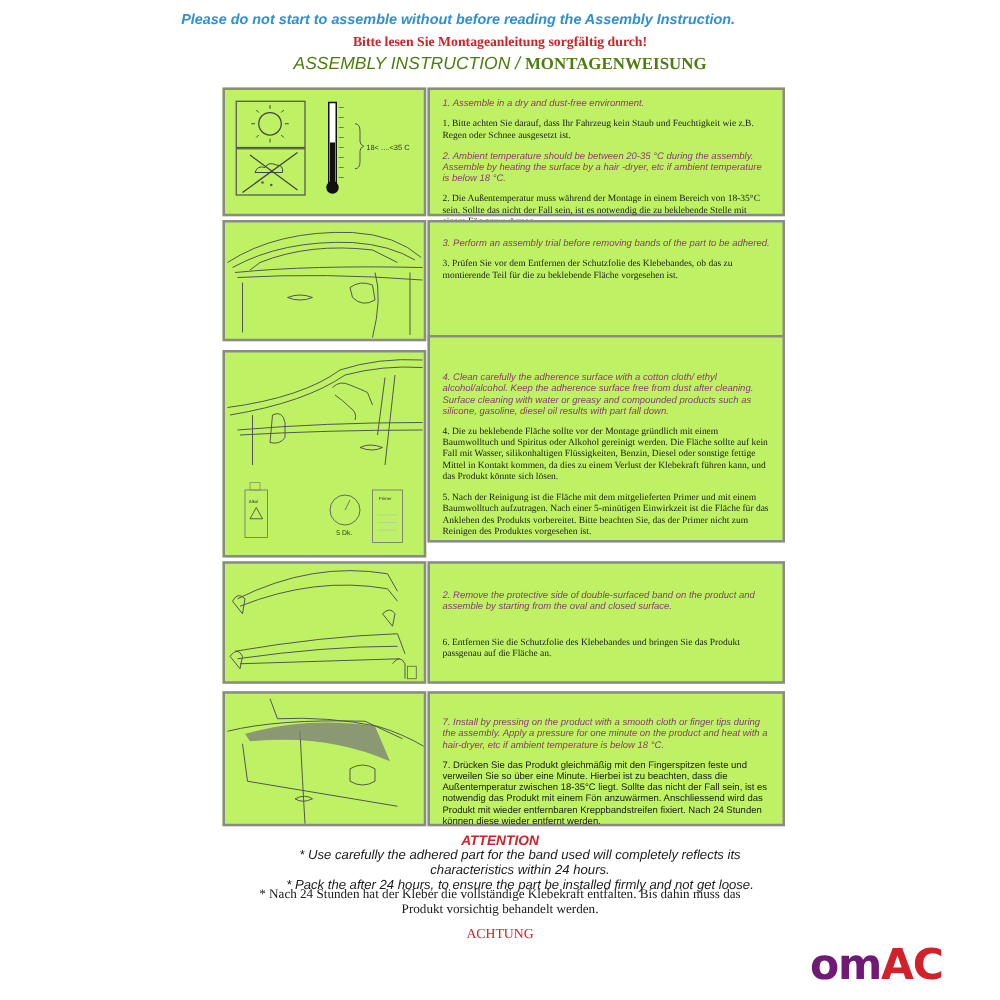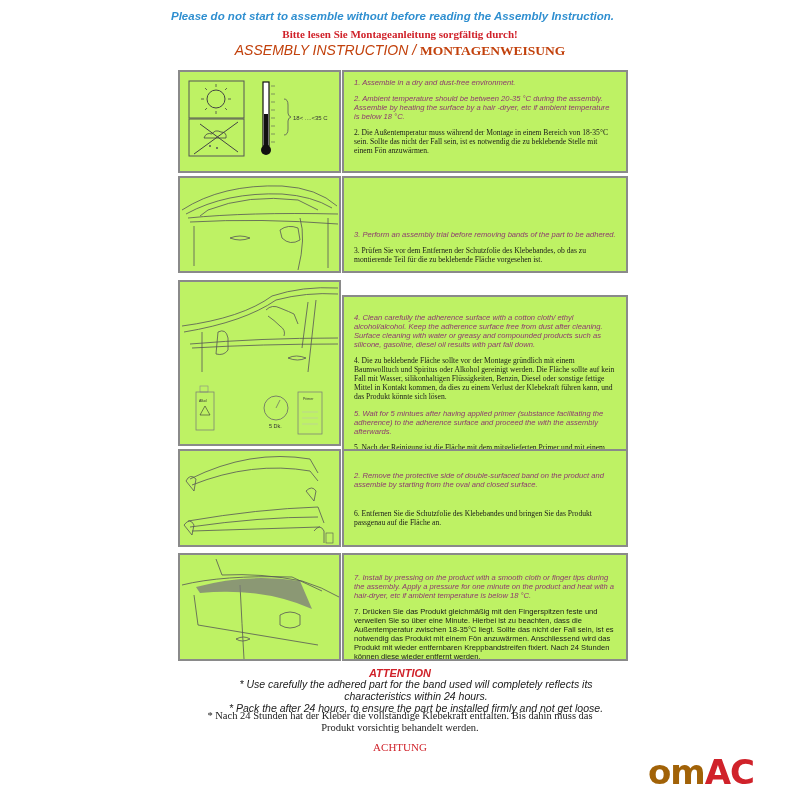--- a/index.html
+++ b/index.html
@@ -1,39 +1,39 @@
 <!DOCTYPE html>
 <html><head>
 <meta charset="utf-8">
 <style>
   html, body { margin: 0; padding: 0; background: #ffffff; }
   body { width: 800px; height: 800px; position: relative; overflow: hidden; font-family: "Liberation Sans", sans-serif; color: #1a1a1a; }
-  .hdr-en { position: absolute; top: 10px; left: 0; width: 733px; text-align: center; font-family: "Liberation Sans", sans-serif; font-style: italic; font-weight: bold; font-size: 11.5px; color: #2f8fd0; padding-left: 26px; }
+  .hdr-en { position: absolute; top: 10px; left: 0; width: 733px; text-align: center; font-family: "Liberation Sans", sans-serif; font-style: italic; font-weight: bold; font-size: 11.5px; color: #2f8fd0; }
   .hdr-de { position: absolute; top: 28px; left: 0; width: 800px; text-align: center; font-family: "Liberation Serif", serif; font-weight: bold; font-size: 11px; color: #d0222a; }
-  .hdr-title { position: absolute; top: 42px; left: 0; width: 800px; text-align: center; font-size: 14px; color: #c2410c; }
+  .hdr-title { position: absolute; top: 42px; left: 0; width: 800px; text-align: center; font-size: 14px; color: #4d7c0f; }
   .hdr-title .en { font-family: "Liberation Sans", sans-serif; font-style: italic; }
   .hdr-title .de { font-family: "Liberation Serif", serif; font-weight: bold; font-size: 13.5px; }
 
   .box { position: absolute; border: 2px solid #8a8a8a; box-sizing: border-box; background: #bef264; }
   .fig { left: 178px; width: 163px; }
   .txt { left: 342px; width: 286px; padding: 6px 10px 4px 10px; }
   .en-step { font-family: "Liberation Sans", sans-serif; font-style: italic; font-size: 7.6px; line-height: 9px; color: #8c3b6e; margin: 0 0 7px 0; }
   .de-step { font-family: "Liberation Serif", serif; font-size: 7.6px; line-height: 9px; color: #1a1a1a; margin: 0 0 8px 0; }
   .de-step.sans { font-family: "Liberation Sans", sans-serif; }
   svg { display: block; }
 
   .att { position: absolute; left: 0; width: 800px; text-align: center; }
   .att-title { top: 667px; font-family: "Liberation Sans", sans-serif; font-style: italic; font-weight: bold; font-size: 11px; color: #d0222a; }
   .att-lines { top: 678px; font-family: "Liberation Sans", sans-serif; font-style: italic; font-size: 10.5px; line-height: 12px; color: #1a1a1a; padding-left: 16px; }
   .ach-title { top: 741px; font-family: "Liberation Serif", serif; font-weight: normal; font-size: 11px; color: #d0222a; }
   .ach-lines { top: 710px; font-family: "Liberation Serif", serif; font-size: 10.5px; line-height: 12px; color: #1a1a1a; }
   .att-lines div, .ach-lines div { white-space: pre-line; }
 
   .logo { position: absolute; left: 648px; top: 752px; font-family: "DejaVu Sans", sans-serif; font-weight: bold; font-size: 34px; letter-spacing: -1px; line-height: 40px; }
-  .logo .o { color: #a16207; }
+  .logo .o { color: #701a75; }
   .logo .a { color: #d0222a; }
 </style>
 </head>
 <body>
 
 <div class="hdr-en">Please do not start to assemble without before reading the Assembly Instruction.</div>
 <div class="hdr-de">Bitte lesen Sie Montageanleitung sorgfältig durch!</div>
 <div class="hdr-title">
   <span class="en">ASSEMBLY INSTRUCTION /</span>
   <span class="de">MONTAGENWEISUNG</span>
@@ -77,41 +77,42 @@
         <line x1="91" y1="62" x2="95" y2="62"></line>
           <line x1="91" y1="70" x2="95" y2="70"></line>
       </g>
       <path d="M104 27 q4 0 4 6 v8 q0 3 3 4 q-3 1-3 4 v8 q0 6-4 6" fill="none" stroke="#555" stroke-width="0.8"></path>
       <text x="113" y="48" font-size="6" fill="#333" font-family="Liberation Sans, sans-serif">18&lt; ....&lt;35 C</text>
     </g>
   </svg>
 </div>
 <div class="box txt" style="top:70px;height:103px;">
   <p class="en-step">1. Assemble in a dry and dust-free environment.</p>
+  <p class="de-step">1. Bitte achten Sie darauf, dass Ihr Fahrzeug kein Staub und Feuchtigkeit wie z.B. Regen oder Schnee ausgesetzt ist.</p>
   <p class="en-step">2. Ambient temperature should be between 20-35 °C during the assembly. Assemble by heating the surface by a hair -dryer, etc if ambient temperature is below 18 °C.</p>
   <p class="de-step">2. Die Außentemperatur muss während der Montage in einem Bereich von 18-35°C sein. Sollte das nicht der Fall sein, ist es notwendig die zu beklebende Stelle mit einem Fön anzuwärmen.</p>
 </div>
 
 <div class="box fig" style="top:176px;height:97px;">
   <svg width="159" height="93" viewBox="0 0 159 93">
     <g fill="none" stroke="#555" stroke-width="0.8">
       <path d="M2 32 q40-26 100-24 q35 2 55 20"></path>
       <path d="M6 36 q40-22 96-20 q30 2 50 14"></path>
       <path d="M20 38 l8 -6 q40-16 90-10 l20 10"></path>
       <path d="M8 40 q60 -6 150 -4"></path>
       <path d="M10 44 q70 -4 148 2"></path>
       <path d="M14 48 v40"></path>
         <path d="M120 40 q6 20 -2 52"></path>
       <path d="M50 60 q10-4 20 0 q-10 4-20 0"></path>
       <path d="M100 52 q8-6 18-2 l2 12 q-10 6-18 -2 z"></path>
       <path d="M148 40 v50"></path>
     </g>
   </svg>
 </div>
-<div class="box txt" style="top:176px;height:97px;padding-top:52px;">
+<div class="box txt" style="top:176px;height:97px;padding-top:12px;">
   <p class="en-step">3. Perform an assembly trial before removing bands of the part to be adhered.</p>
   <p class="de-step">3. Prüfen Sie vor dem Entfernen der Schutzfolie des Klebebandes, ob das zu montierende Teil für die zu beklebende Fläche vorgesehen ist.</p>
 </div>
 
 <div class="box fig" style="top:280px;height:166px;">
   <svg width="159" height="162" viewBox="0 0 159 162">
     <g fill="none" stroke="#555" stroke-width="0.8">
       <path d="M2 44 q60 -8 90 -30 q30 -10 66 -8"></path>
       <path d="M4 50 q60 -10 92 -32 q30 -8 62 -6"></path>
       <path d="M10 62 q70 -6 148 -6"></path>
@@ -141,24 +142,23 @@
       <rect x="118" y="110" width="24" height="42" fill="none" stroke="#777" stroke-width="0.7"></rect>
       <text x="123" y="118" font-size="3.5" fill="#333" font-family="Liberation Sans, sans-serif">Primer</text>
       <g stroke="#bbb" stroke-width="0.5">
           <line x1="122" y1="130" x2="138" y2="130"></line>
           <line x1="122" y1="136" x2="138" y2="136"></line>
           <line x1="122" y1="142" x2="138" y2="142"></line>
         </g>
     </g>
   </svg>
 </div>
-<div class="box txt" style="top:295px;height:166px;padding-top:16px;">
+<div class="box txt" style="top:268px;height:166px;padding-top:27px;">
   <p class="en-step">4. Clean carefully the adherence surface with a cotton cloth/ ethyl alcohol/alcohol. Keep the adherence surface free from dust after cleaning. Surface cleaning with water or greasy and compounded products such as silicone, gasoline, diesel oil results with part fall down.</p>
   <p class="de-step">4. Die zu beklebende Fläche sollte vor der Montage gründlich mit einem Baumwolltuch und Spiritus oder Alkohol gereinigt werden. Die Fläche sollte auf kein Fall mit Wasser, silikonhaltigen Flüssigkeiten, Benzin, Diesel oder sonstige fettige Mittel in Kontakt kommen, da dies zu einem Verlust der Klebekraft führen kann, und das Produkt könnte sich lösen.</p>
-  <p class="en-step">5. Wait for 5 mintues after having applied primer (substance facilitating the adherence) to the adherence surface and proceed the with the assembly afterwards.</p>
   <p class="de-step">5. Nach der Reinigung ist die Fläche mit dem mitgelieferten Primer und mit einem Baumwolltuch aufzutragen. Nach einer 5-minütigen Einwirkzeit ist die Fläche für das Ankleben des Produkts vorbereitet. Bitte beachten Sie, das der Primer nicht zum Reinigen des Produktes vorgesehen ist.</p>
 </div>
 
 <div class="box fig" style="top:449px;height:98px;">
   <svg width="159" height="94" viewBox="0 0 159 94">
     <g fill="none" stroke="#555" stroke-width="0.8">
       <path d="M10 28 q60 -30 120 -20 l8 14"></path>
       <path d="M12 34 q60 -24 118 -14 l8 10"></path>
       <path d="M8 70 q70 -12 130 -14 l6 16"></path>
       <path d="M10 76 q70 -10 128 -10"></path>

